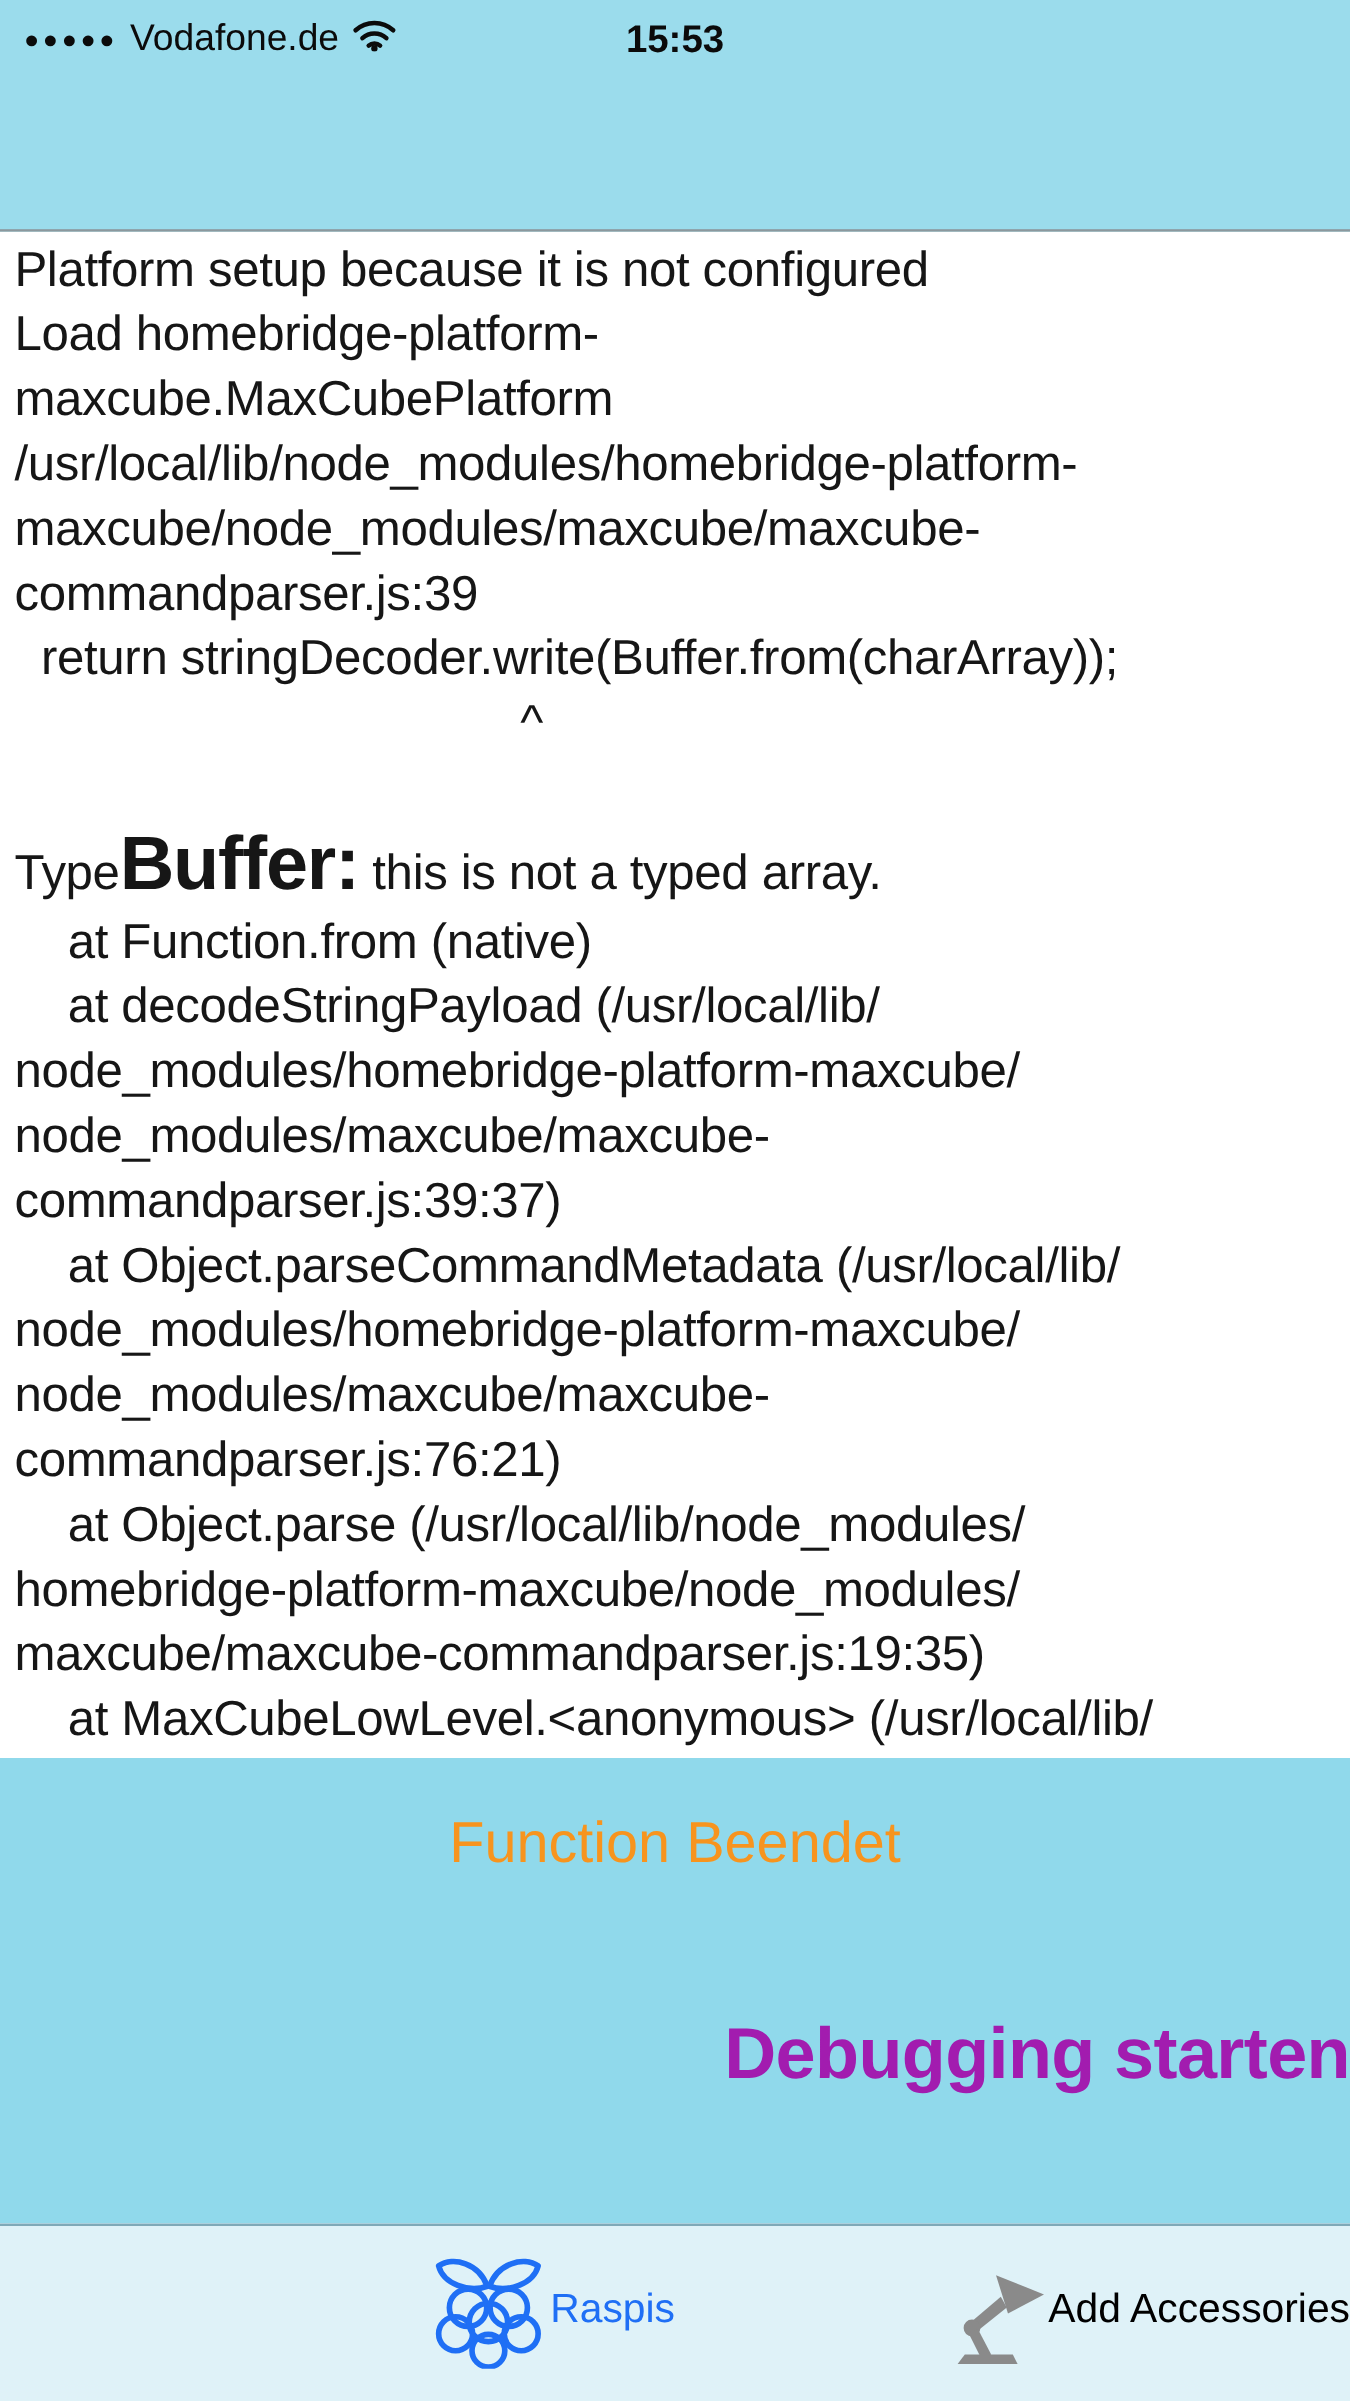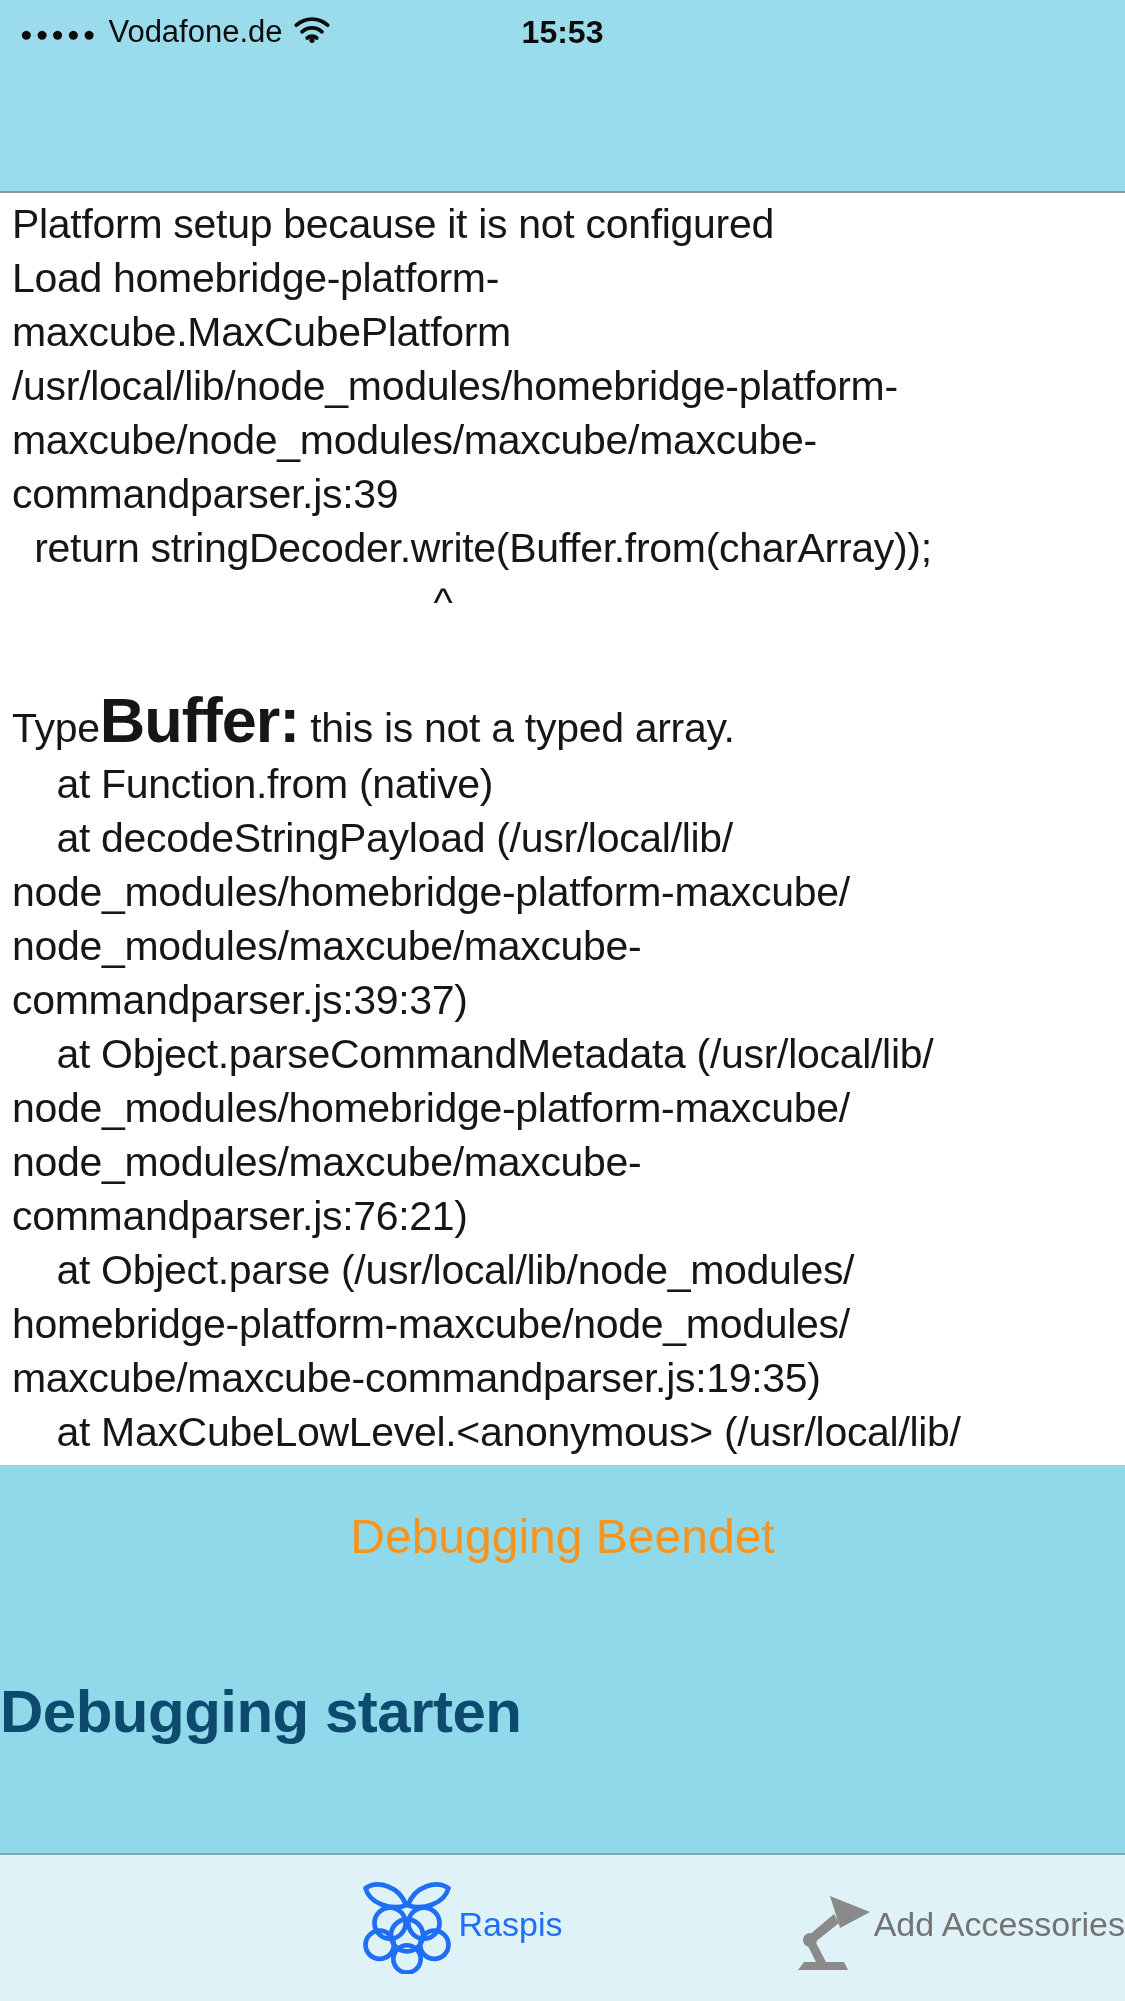--- a/index.html
+++ b/index.html
@@ -44,37 +44,37 @@
   
   .action-panel{
     position:absolute;top:1465px;left:0;right:0;height:388px;
     background:#90D9EB;z-index:2;
   }
   .btn-stop{
     position:absolute;top:44px;left:0;right:0;text-align:center;
     color:#F7941E;font-size:48px;font-weight:400;cursor:pointer;
   }
   .btn-start{
-    position:absolute;top:212px;left:0;right:0;text-align:left;
-    color:#0c4a6e;font-size:60px;font-weight:700;cursor:pointer;letter-spacing:-.5px;
+    position:absolute;top:212px;left:0;right:0;text-align:right;
+    color:#a21caf;font-size:60px;font-weight:700;cursor:pointer;letter-spacing:-.5px;
   }
   
   .tab-bar{
     position:absolute;top:1853px;left:0;right:0;bottom:0;
     background:#DFF2F8;border-top:2px solid #7FA9B8;
     display:flex;z-index:3;
   }
   .tab{
     flex:1;display:flex;flex-direction:row;align-items:center;
     justify-content:flex-end;padding-bottom:8px;cursor:pointer;
   }
   .tab .icon-box{height:100px;display:flex;align-items:flex-end;justify-content:center;}
   .tab-label{font-size:34px;line-height:40px;}
   .tab-active .tab-label{color:#1F6FF5;}
-  .tab-inactive .tab-label{color:#737373;}
+  .tab-inactive .tab-label{color:#000000;}
 </style>
 </head>
 <body>
 
 <div class="screen">
 
   <div class="header">
 
     <div class="status-bar">
       <div class="sb-left">
@@ -115,21 +115,21 @@
 node_modules/homebridge-platform-maxcube/
 node_modules/maxcube/maxcube-
 commandparser.js:76:21)
     at Object.parse (/usr/local/lib/node_modules/
 homebridge-platform-maxcube/node_modules/
 maxcube/maxcube-commandparser.js:19:35)
     at MaxCubeLowLevel.&lt;anonymous&gt; (/usr/local/lib/
 node_modules/homebridge-platform-maxcube/</span></div>
 
   <div class="action-panel">
-    <div class="btn-stop">Debugging Beendet</div>
+    <div class="btn-stop">Function Beendet</div>
     <div class="btn-start">Debugging starten</div>
   </div>
 
   <div class="tab-bar">
 
     <div class="tab tab-active">
       <div class="icon-box">
         <svg width="104" height="98" viewBox="0 0 110 104" fill="none">
           <g stroke="#1F6FF5" stroke-width="5" stroke-linejoin="round">
             <path d="M54 31 C47 11 24 4 11 13 C15 29 38 37 54 31 Z"></path>

